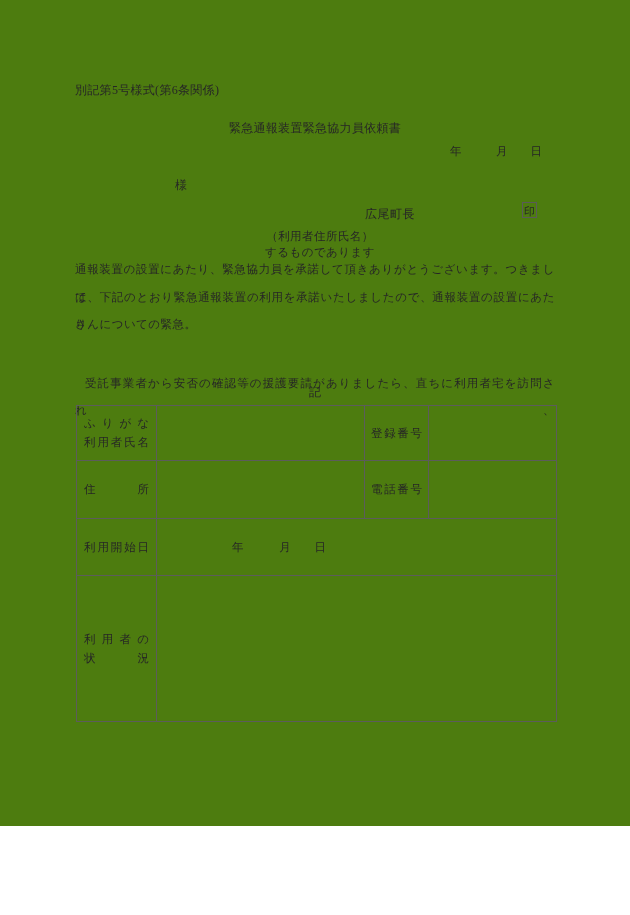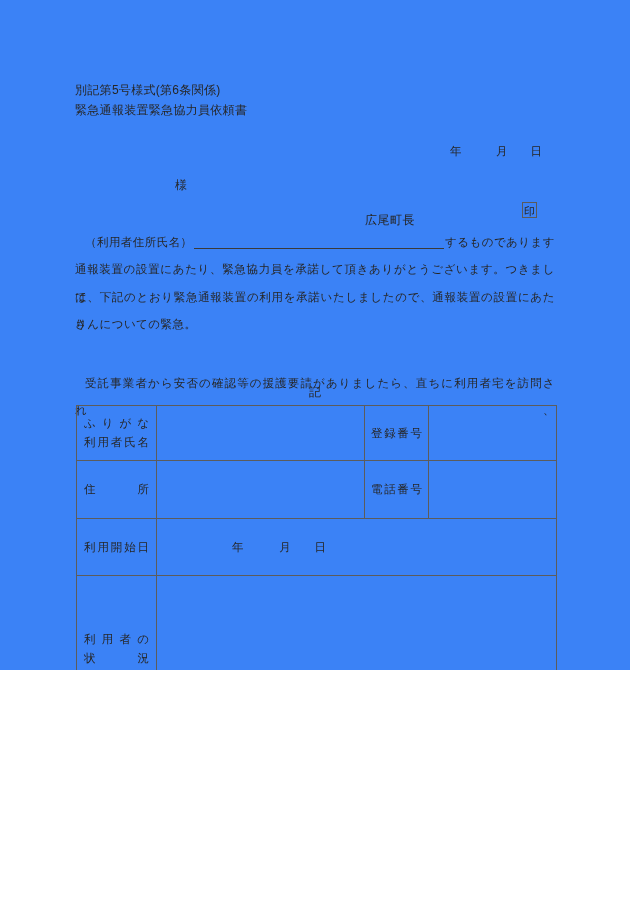--- a/index.html
+++ b/index.html
@@ -1,44 +1,44 @@
 <!DOCTYPE html>
 <html><head>
 <meta charset="utf-8">
 <style>
   html, body { margin: 0; padding: 0; background: #ffffff; }
   .page {
     position: relative;
     width: 630px;
-    height: 670px;
-    background: #3b82f6;
-    font-family: Liberation Sans, sans-serif;
+    height: 826px;
+    background: #4d7c0f;
+    font-family: Liberation Serif, serif;
     color: #262626;
     overflow: hidden;
   }
   .abs { position: absolute; }
 
   .form-number { left: 75px; top: 82px; font-size: 12px; letter-spacing: 0.3px; }
-  .doc-title   { left: 75px; top: 102px; width: 480px; text-align: left; font-size: 12px; letter-spacing: 0.3px; }
+  .doc-title   { left: 75px; top: 120px; width: 480px; text-align: center; font-size: 12px; letter-spacing: 0.3px; }
   .date-line   { left: 450px; top: 144px; font-size: 11.5px; }
   .addressee   { left: 175px; top: 177px; font-size: 12px; }
-  .sender      { left: 365px; top: 212px; font-size: 12px; letter-spacing: 0.5px; }
+  .sender      { left: 365px; top: 206px; font-size: 12px; letter-spacing: 0.5px; }
   .seal-box {
     left: 522px; top: 202px;
     width: 15px; height: 16px;
     border: 1px solid #5a5a5a;
     font-size: 11px; line-height: 16px;
     text-align: center;
     box-sizing: border-box;
   }
 
   .para { left: 75px; width: 480px; font-size: 11.5px; }
   .para-1 { top: 229px; }
   .para-2 { top: 334px; }
-  .line { height: 27.3px; letter-spacing: 0.45px; }
+  .line { height: 27.3px; letter-spacing: 0.45px; flex-direction: column; }
   .line.just {
     line-height: 27.3px;
     text-align: justify;
     text-align-last: justify;
   }
   .line.plain { line-height: 27.3px; }
   .line.indent { text-indent: 10px; margin-top: 36px; }
   .line.flexline {
     display: flex;
     align-items: center;

